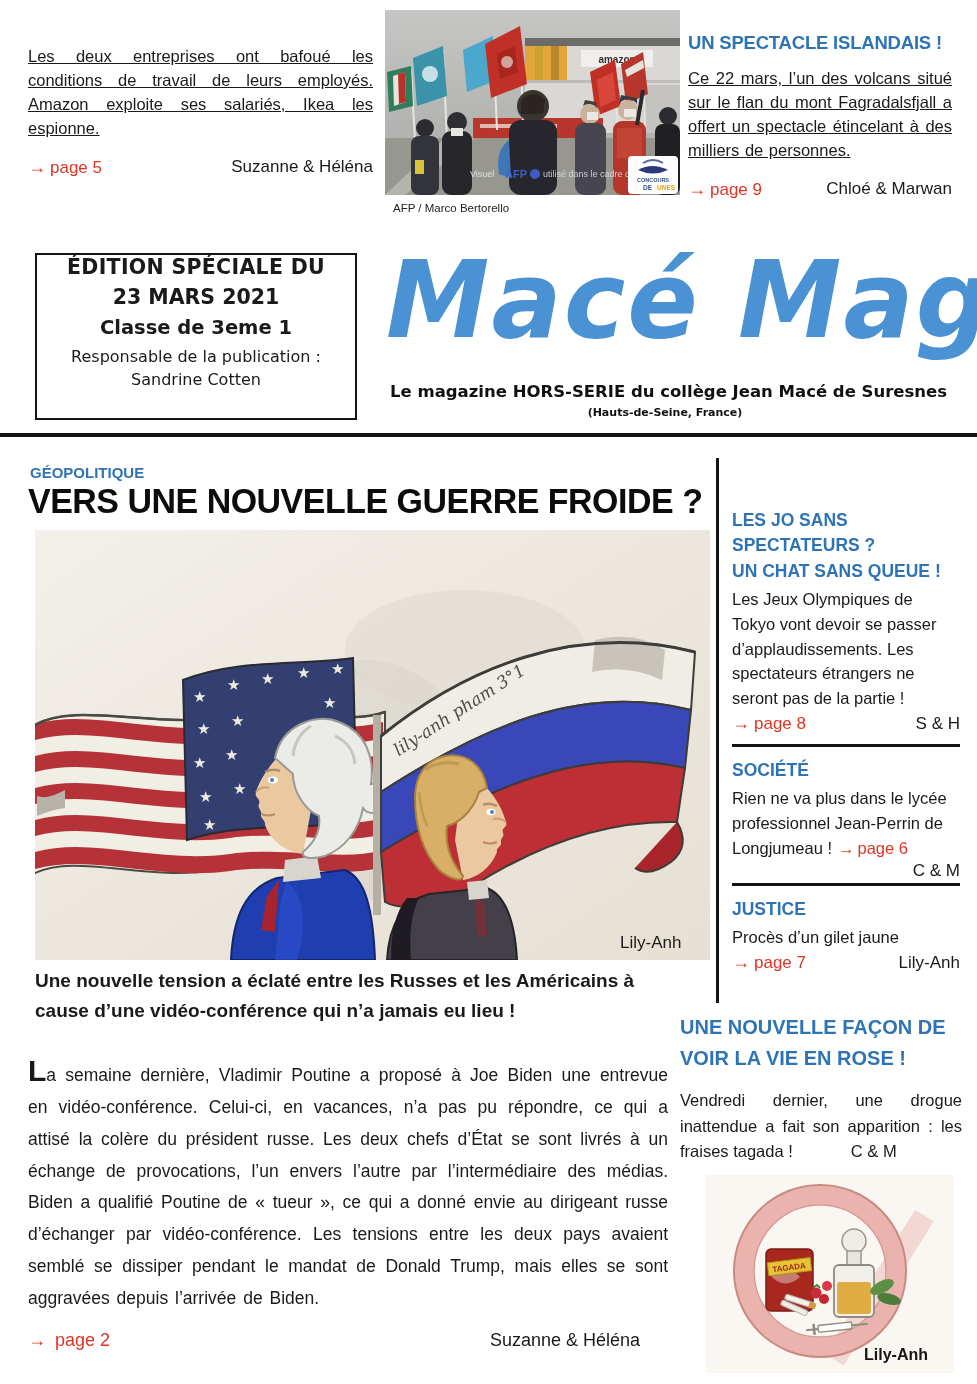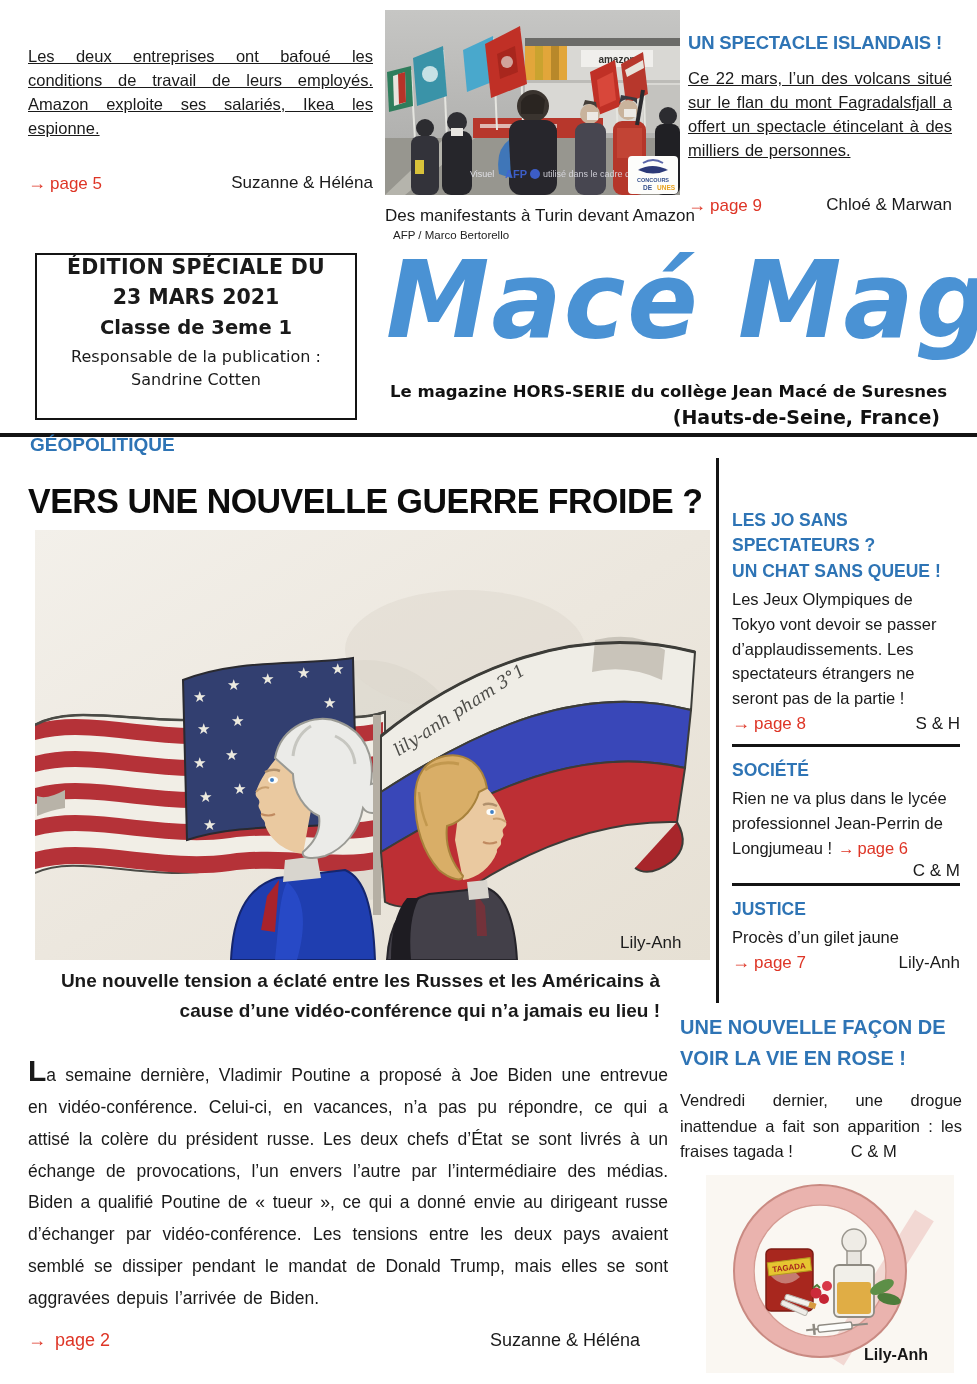--- a/index.html
+++ b/index.html
@@ -10,21 +10,21 @@
     font-family:"Liberation Sans", sans-serif; color:#1a1a1a;
   }
   .abs { position:absolute; }
   .blue-head { color:#2E74B5; font-weight:bold; }
   .red { color:#DE3526; }
   .justify { text-align:justify; }
 
   
   .top-article-title { font-size:18.5px; letter-spacing:-0.2px; white-space:nowrap; }
   .top-article-body { margin-top:13px; font-size:16.5px; line-height:1.45; word-spacing:1px;text-decoration:underline; }
-  .ref-row { display:flex; justify-content:space-between; align-items:flex-start; font-size:17px; margin-top:32px; }
+  .ref-row { display:flex; justify-content:space-between; align-items:flex-start; font-size:17px; margin-top:16px; }
   .ref-link { font-size:17px; }
   .arrow { font-size:18px; margin-right:4px; }
 
   
   .photo-caption { font-size:17px; margin-top:7px; white-space:nowrap; }
   .photo-credit { font-size:11.5px; margin-top:3px; padding-left:8px; color:#222; }
 
   
   #masthead-box {
     left:35px; top:253px; width:322px; height:167px;
@@ -39,34 +39,34 @@
 
   #logo-title {
     left:386px; top:246px; width:591px; height:130px;
     font-family:"DejaVu Sans", sans-serif;
     font-size:104px; line-height:1.05; font-weight:bold; font-style:italic;
     color:#4a92d4; letter-spacing:2px; white-space:nowrap;
     transform:scaleY(1.02);
   }
   .logo-sub { font-family:"DejaVu Sans", sans-serif; font-weight:bold; color:#111; }
   #logo-sub1 { left:390px; top:382px; width:587px; font-size:16.5px; }
-  #logo-sub2 { left:390px; top:406px; width:550px; font-size:19px; text-align:right; }
+  #logo-sub2 { left:390px; top:406px; width:550px; font-size:11px; text-align:center; }
 
   #top-rule { left:0; top:433px; width:977px; height:4px; background:#141414; }
 
   
-  #kicker { left:30px; top:434px; font-size:19px; }
+  #kicker { left:30px; top:464px; font-size:15px; }
   #headline {
     left:28px; top:481px; width:700px; font-size:35px; font-weight:bold;
     color:#0c0c0c; letter-spacing:-0.5px; white-space:nowrap;
     transform:scaleX(0.97); transform-origin:left center;
   }
   #main-illustration { left:35px; top:530px; }
 
-  #standfirst { left:35px; top:966px; width:625px; font-size:19px; font-weight:bold; line-height:1.6;text-align:right; }
+  #standfirst { left:35px; top:966px; width:625px; font-size:19px; font-weight:bold; line-height:1.6; }
   #main-body { left:28px; top:1056px; width:640px; font-size:17.5px; line-height:1.82; word-spacing:2px; }
   .lead-initial { font-size:30px; font-weight:bold; line-height:1; }
   #main-ref-row { left:28px; top:1330px; width:612px; display:flex; justify-content:space-between; align-items:baseline; font-size:18px; }
 
   
   #v-rule { left:716px; top:458px; width:3px; height:545px; background:#141414; }
   #sidebar { left:732px; top:461px; width:228px;margin-top:47px; }
   .sb-title { font-size:17.5px; line-height:1.45; color:#2E74B5; font-weight:bold; }
   .sb-body { font-size:16.5px; line-height:1.5; margin-top:3px; }
   .sb-ref-row { display:flex; justify-content:space-between; align-items:baseline; font-size:17px; margin-top:2px; }
@@ -179,21 +179,20 @@
       <g>
         <rect x="243" y="146" width="50" height="38" rx="4" fill="#fdfdfb"></rect>
         <path d="M253,160 q14,-8 30,0 q-15,7 -30,0 Z" fill="#2d3a78"></path>
         <path d="M258,153 q10,-6 20,0" fill="none" stroke="#5a66a8" stroke-width="2"></path>
         <text x="268" y="172" font-size="5.5" font-weight="bold" text-anchor="middle" fill="#35508c">CONCOURS</text>
         <text x="258" y="180" font-size="6.5" font-weight="bold" fill="#35508c">DE</text>
         <text x="272" y="180" font-size="6.5" font-weight="bold" fill="#e8a21e">UNES</text>
       </g>
     </svg>
     <figcaption>
-      <div class="photo-caption">Des manifestants à Turin devant Amazon</div>
       <div class="photo-credit">AFP / Marco Bertorello</div>
     </figcaption>
   </figure>
 
   <section class="abs" style="left:688px; top:32px; width:264px;">
     <h2 class="blue-head top-article-title">UN SPECTACLE ISLANDAIS !</h2>
     <p class="top-article-body justify">Ce 22 mars, l’un des volcans situé sur le flan du mont Fagradalsfjall a offert un spectacle étincelant à des milliers de personnes.</p>
     <div class="ref-row">
       <span class="red ref-link"><span class="arrow">→</span><span>page 9</span></span>
       <span>Chloé &amp; Marwan</span>

